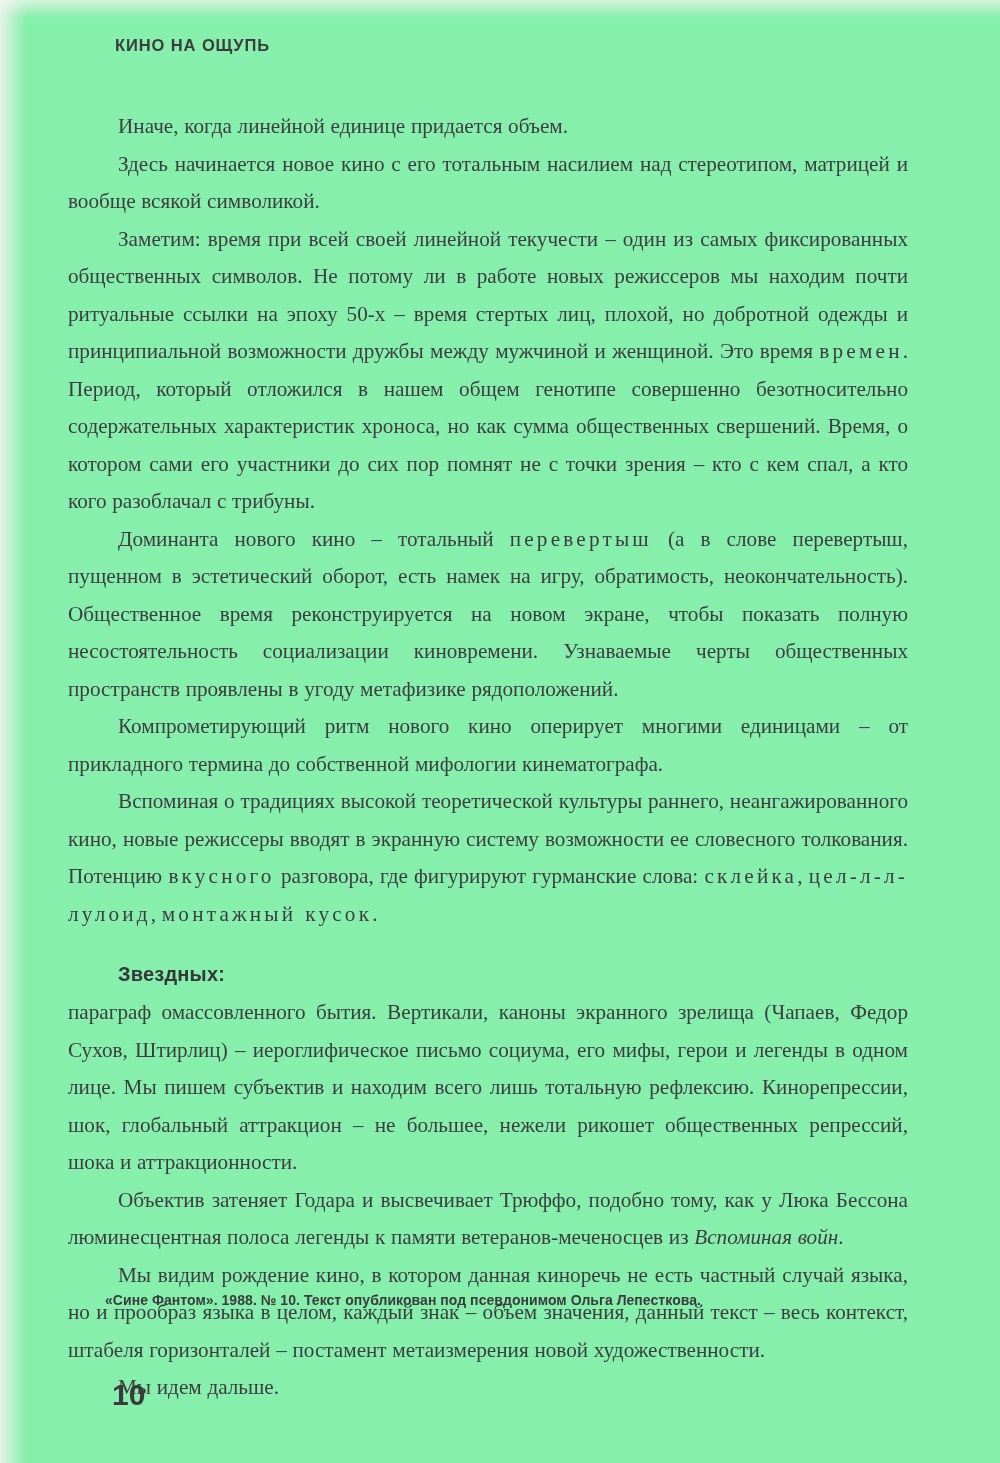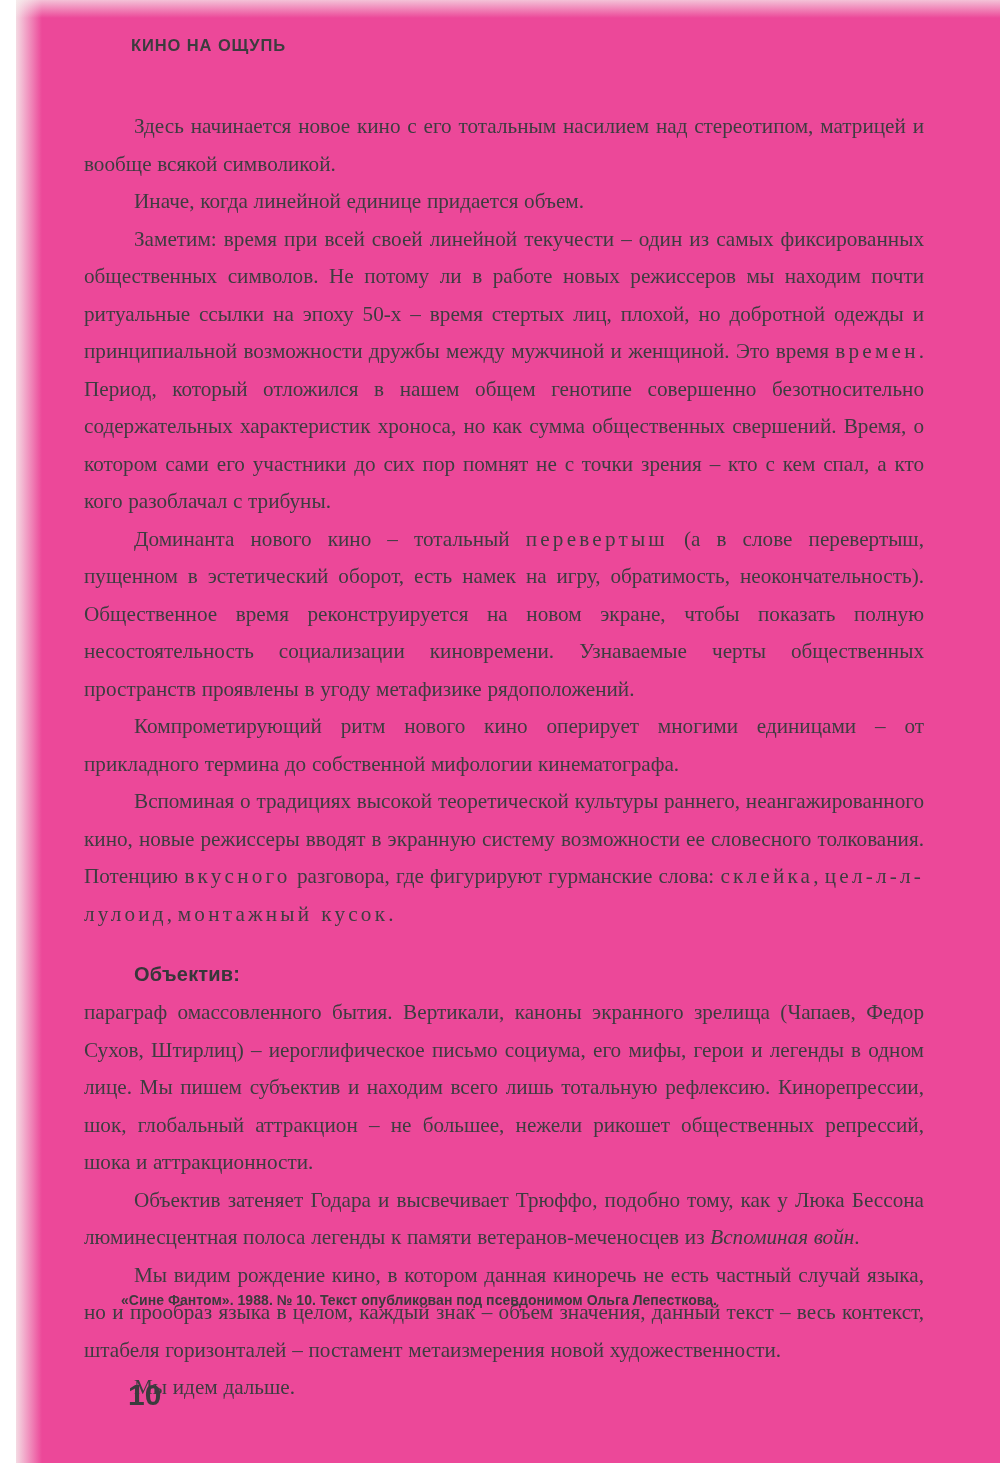--- a/index.html
+++ b/index.html
@@ -12,22 +12,21 @@
     height: 1463px;
     position: relative;
     overflow: hidden;
     font-family: "Liberation Serif", serif;
     color: #3a3a3c;
   }
 
   .page {
     position: absolute;
     inset: 0;
-    background: #ec4899;
-    margin-left: 16px;
+    background: #86efac;
   }
 
   
   .scan-shade-left {
     position: absolute;
     left: 0; top: 0;
     width: 26px; height: 100%;
     background: linear-gradient(to right, rgba(246,244,240,0.85), rgba(255,255,255,0));
     pointer-events: none;
   }
@@ -114,33 +113,33 @@
 
 <div class="page">
 
   <div class="scan-shade-left"></div>
   <div class="scan-shade-top"></div>
 
   <div class="running-head">КИНО НА ОЩУПЬ</div>
 
   <div class="content">
 
+    <p class="body"><span>Иначе, когда линейной единице придается объем.</span></p>
+
     <p class="body"><span>Здесь начинается новое кино с его тотальным насилием над стереотипом, матрицей и вообще всякой символикой.</span></p>
-
-    <p class="body"><span>Иначе, когда линейной единице придается объем.</span></p>
 
     <p class="body"><span>Заметим: время при всей своей линейной текучести – один из самых фиксированных общественных символов. Не потому ли в работе новых режиссеров мы находим почти ритуальные ссылки на эпоху 50-х – время стертых лиц, плохой, но добротной одежды и принципиальной возможности дружбы между мужчиной и женщиной. Это время </span><span class="sp">времен</span><span>. Период, который отложился в нашем общем генотипе совершенно безотносительно содержательных характеристик хроноса, но как сумма общественных свершений. Время, о котором сами его участники до сих пор помнят не с точки зрения – кто с кем спал, а кто кого разоблачал с трибуны.</span></p>
 
     <p class="body"><span>Доминанта нового кино – тотальный </span><span class="sp">перевертыш</span><span> (а в слове перевертыш, пущенном в эстетический оборот, есть намек на игру, обратимость, неокончательность). Общественное время реконструируется на новом экране, чтобы показать полную несостоятельность социализации киновремени. Узнаваемые черты общественных пространств проявлены в угоду метафизике рядоположений.</span></p>
 
     <p class="body"><span>Компрометирующий ритм нового кино оперирует многими единицами – от прикладного термина до собственной мифологии кинематографа.</span></p>
 
     <p class="body"><span>Вспоминая о традициях высокой теоретической культуры раннего, неангажированного кино, новые режиссеры вводят в экранную систему возможности ее словесного толкования. Потенцию </span><span class="sp">вкусного</span><span> разговора, где фигурируют гурманские слова: </span><span class="sp">склейка</span><span>, </span><span class="sp">цел-л-л-лулоид</span><span>, </span><span class="sp">монтажный кусок</span><span>.</span></p>
 
-    <h2 class="subhead">Объектив:</h2>
+    <h2 class="subhead">Звездных:</h2>
 
     <p class="body noindent"><span>параграф омассовленного бытия. Вертикали, каноны экранного зрелища (Чапаев, Федор Сухов, Штирлиц) – иероглифическое письмо социума, его мифы, герои и легенды в одном лице. Мы пишем субъектив и находим всего лишь тотальную рефлексию. Кинорепрессии, шок, глобальный аттракцион – не большее, нежели рикошет общественных репрессий, шока и аттракционности.</span></p>
 
     <p class="body"><span>Объектив затеняет Годара и высвечивает Трюффо, подобно тому, как у Люка Бессона люминесцентная полоса легенды к памяти ветеранов-меченосцев из </span><span class="ital">Вспоминая войн</span><span>.</span></p>
 
     <p class="body"><span>Мы видим рождение кино, в котором данная киноречь не есть частный случай языка, но и прообраз языка в целом, каждый знак – объем значения, данный текст – весь контекст, штабеля горизонталей – постамент метаизмерения новой художественности.</span></p>
 
     <p class="body"><span>Мы идем дальше.</span></p>
 
   </div>

